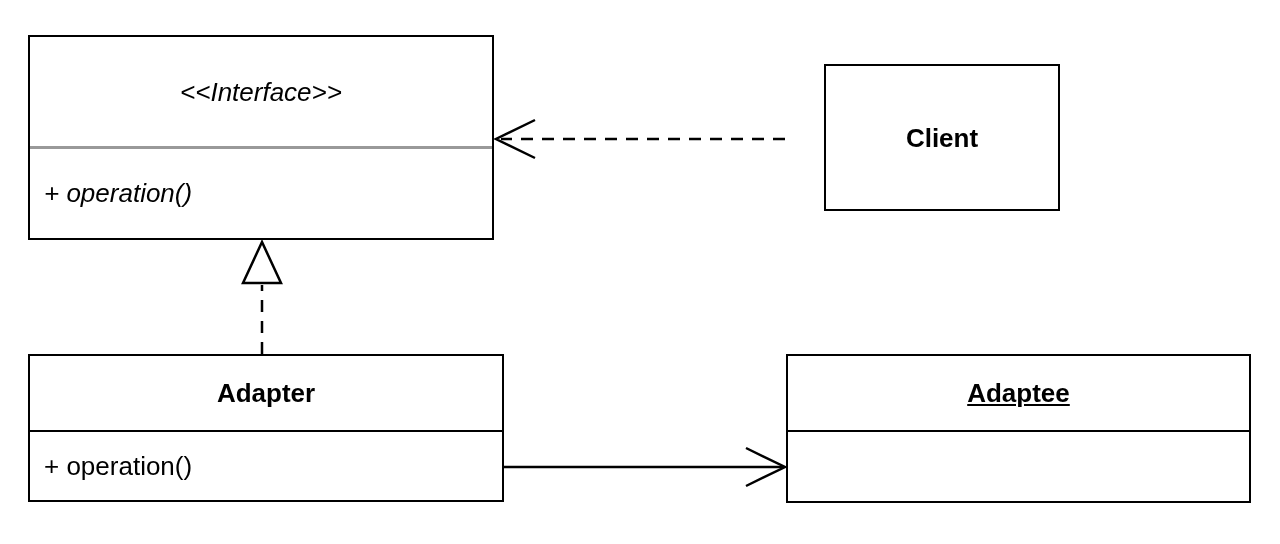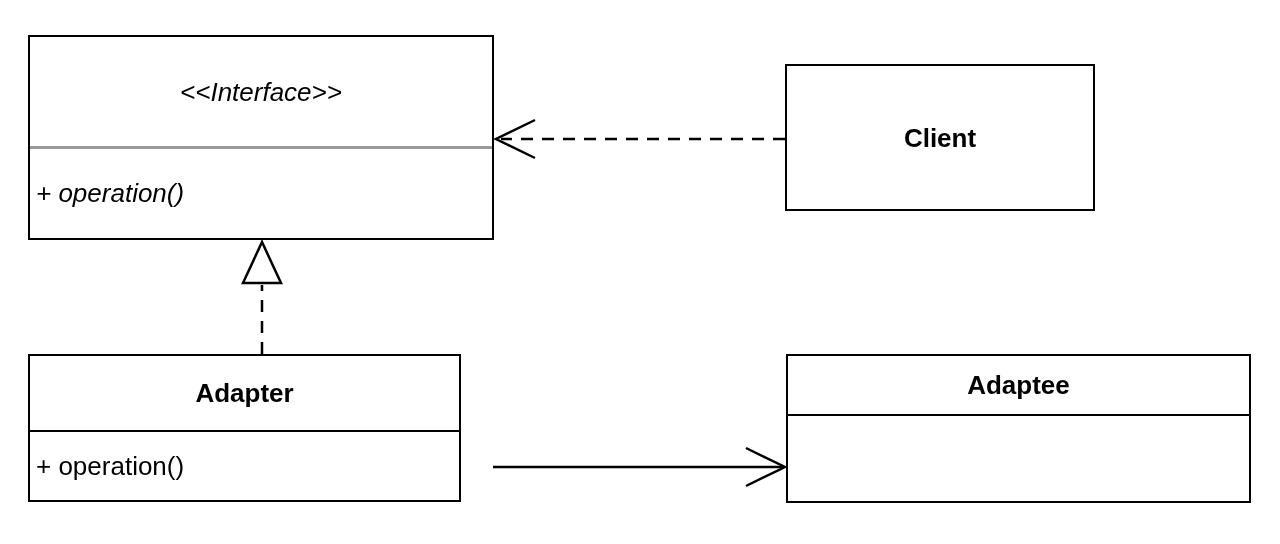--- a/index.html
+++ b/index.html
@@ -46,34 +46,34 @@
     line-height: 40px;
   }
   .uml-stereotype { font-style: italic; font-size: 26px; }
   .uml-name { font-weight: bold; font-size: 26px; }
   .uml-divider { height: 0; border-top: 2px solid var(--stroke, #000000); }
   .uml-divider.gray { border-top: 3px solid var(--divider-gray, #999999); }
   .uml-body {
     flex: 1;
     display: flex;
     align-items: center;
-    padding-left: 6px;
+    padding-left: 14px;
     font-size: 26px;
     border-radius: 23px;
   }
   .uml-body.abstract { font-style: italic; }
 
   #target  { left: 28px;  top: 35px;  width: 466px; height: 205px; }
   #target .uml-header { height: 109px; }
-  #client  { left: 785px; top: 64px;  width: 310px; height: 147px; }
+  #client  { left: 824px; top: 64px;  width: 236px; height: 147px; }
   #client .uml-header { flex: 1; }
-  #adapter { left: 28px;  top: 354px; width: 433px; height: 148px; }
+  #adapter { left: 28px;  top: 354px; width: 476px; height: 148px; }
   #adapter .uml-header { height: 74px; }
   #adaptee { left: 786px; top: 354px; width: 465px; height: 149px; }
-  #adaptee .uml-header { height: 58px; }
+  #adaptee .uml-header { height: 74px; text-decoration: underline; }
 </style>
 </head>
 <body>
 
 <div class="canvas">
 
   <svg class="connectors" viewBox="0 0 1280 544" xmlns="http://www.w3.org/2000/svg">
 
     <g>
       <line class="connector-line dashed" x1="785" y1="139" x2="501" y2="139"></line>

